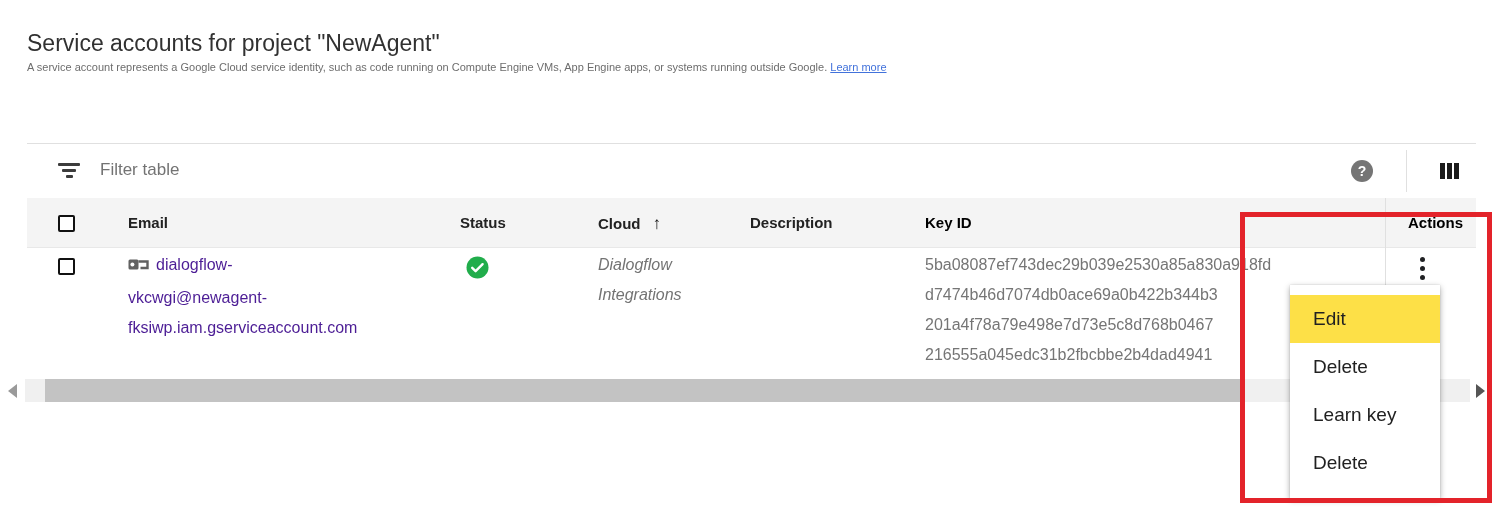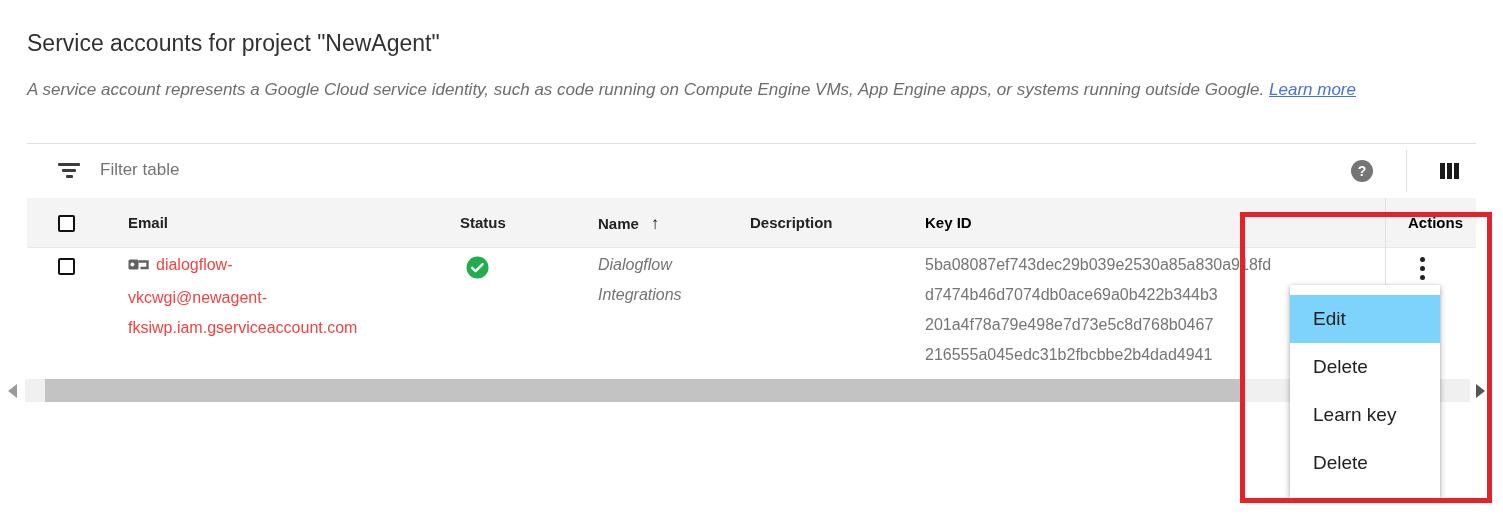--- a/index.html
+++ b/index.html
@@ -3,21 +3,21 @@
 <meta charset="utf-8">
 <style>
   * { box-sizing: border-box; margin: 0; padding: 0; }
   html, body { width: 1503px; height: 519px; background: #ffffff;
     font-family: "Liberation Sans", sans-serif; position: relative; overflow: hidden; }
 
   .abs { position: absolute; }
 
   
   .page-title { left: 27px; top: 30px; font-size: 23px; color: #313131; font-weight: 400; }
-  .page-subtitle { left: 27px; top: 80px; font-size: 17px; color: #6d6d6d; font-style: italic; }
+  .page-subtitle { left: 27px; top: 61px; font-size: 11px; color: #6d6d6d; }
   .learn-more { color: #4272db; text-decoration: underline; cursor: pointer; }
 
   
   .table-top-border { left: 27px; top: 143px; width: 1449px; height: 0; border-top: 1px solid #e0e0e0; }
 
   
   .filter-icon { left: 58px; top: 163px; width: 22px; height: 16px; cursor: pointer; }
   .filter-icon .bar { background: #3c3c3c; height: 3px; border-radius: 1px; margin: 0 auto 3px auto; }
   .filter-icon .b1 { width: 22px; } .filter-icon .b2 { width: 14px; } .filter-icon .b3 { width: 7px; }
   .filter-input { left: 100px; top: 160px; width: 900px; font-size: 17px; color: #737373; cursor: text; }
@@ -36,21 +36,21 @@
   .hcell.gray { color: #000000; font-weight: bold; }
   .checkbox { width: 17px; height: 17px; border: 2px solid #111111; border-radius: 2px;
     background: #ffffff; cursor: pointer; }
   .sort-arrow { font-weight: bold; color: #111111; font-size: 17px; margin-left: 12px; }
 
   
   .actions-divider { left: 1385px; top: 198px; width: 0; height: 180px; border-left: 1px solid #e0e0e0; }
 
   
   .cell-line { line-height: 30px; font-size: 16px; }
-  .email-cell { left: 128px; top: 250px; color: #ef4444; }
+  .email-cell { left: 128px; top: 250px; color: #4c1d95; }
   .sa-key-icon { display: inline-block; vertical-align: -3px; margin-right: 7px; }
   .status-icon { left: 466px; top: 256px; }
   .name-cell { left: 598px; top: 250px; color: #737373; font-style: italic; }
   .keyid-cell { left: 925px; top: 250px; color: #757575; }
 
   .kebab { left: 1412px; top: 254px; width: 20px; height: 28px; cursor: pointer;
     display: flex; flex-direction: column; align-items: center; justify-content: center; gap: 4px; }
   .kebab .dot { width: 5px; height: 5px; border-radius: 50%; background: #202124; }
 
   
@@ -59,21 +59,21 @@
   .hscroll-left { left: 8px; top: 384px; width: 0; height: 0; cursor: pointer;
     border-top: 7px solid transparent; border-bottom: 7px solid transparent; border-right: 9px solid #9a9a9a; }
   .hscroll-right { left: 1476px; top: 384px; width: 0; height: 0; cursor: pointer;
     border-top: 7px solid transparent; border-bottom: 7px solid transparent; border-left: 9px solid #555555; }
 
   
   .context-menu { left: 1290px; top: 285px; width: 150px; height: 213px; background: #ffffff;
     box-shadow: 0 2px 6px rgba(0,0,0,0.35), 0 0 1px rgba(0,0,0,0.2); z-index: 10; padding: 10px 0; }
   .menu-item { height: 48px; line-height: 48px; padding-left: 23px; font-size: 19px;
     color: #212121; cursor: pointer; }
-  .menu-item.highlighted { background: #7dd3fc; }
+  .menu-item.highlighted { background: #fde047; }
 
   
   .annotation-rect { left: 1240px; top: 212px; width: 252px; height: 291px;
     border: 5px solid #e3232a; z-index: 100; pointer-events: none; }
 </style>
 </head>
 <body>
 
 <div class="abs page-title">Service accounts for project "NewAgent"</div>
 <div class="abs page-subtitle">
@@ -95,21 +95,21 @@
   <div class="col"></div>
     <div class="col"></div>
     <div class="col"></div>
 </div>
 
 <div class="abs header-row">
   <div class="checkbox" style="position:absolute; left:31px; top:17px;"></div>
   <div class="hcell" style="left:101px;">Email</div>
   <div class="hcell" style="left:433px;">Status</div>
   <div class="hcell" style="left:571px;">
-    <span>Name</span><span class="sort-arrow">↑</span>
+    <span>Cloud</span><span class="sort-arrow">↑</span>
   </div>
   <div class="hcell" style="left:723px;">Description</div>
   <div class="hcell gray" style="left:898px;">Key ID</div>
   <div class="hcell gray" style="left:1381px;">Actions</div>
 </div>
 
 <div class="abs actions-divider"></div>
 
 <div>
   <div class="abs checkbox" style="left:58px; top:258px;"></div>

